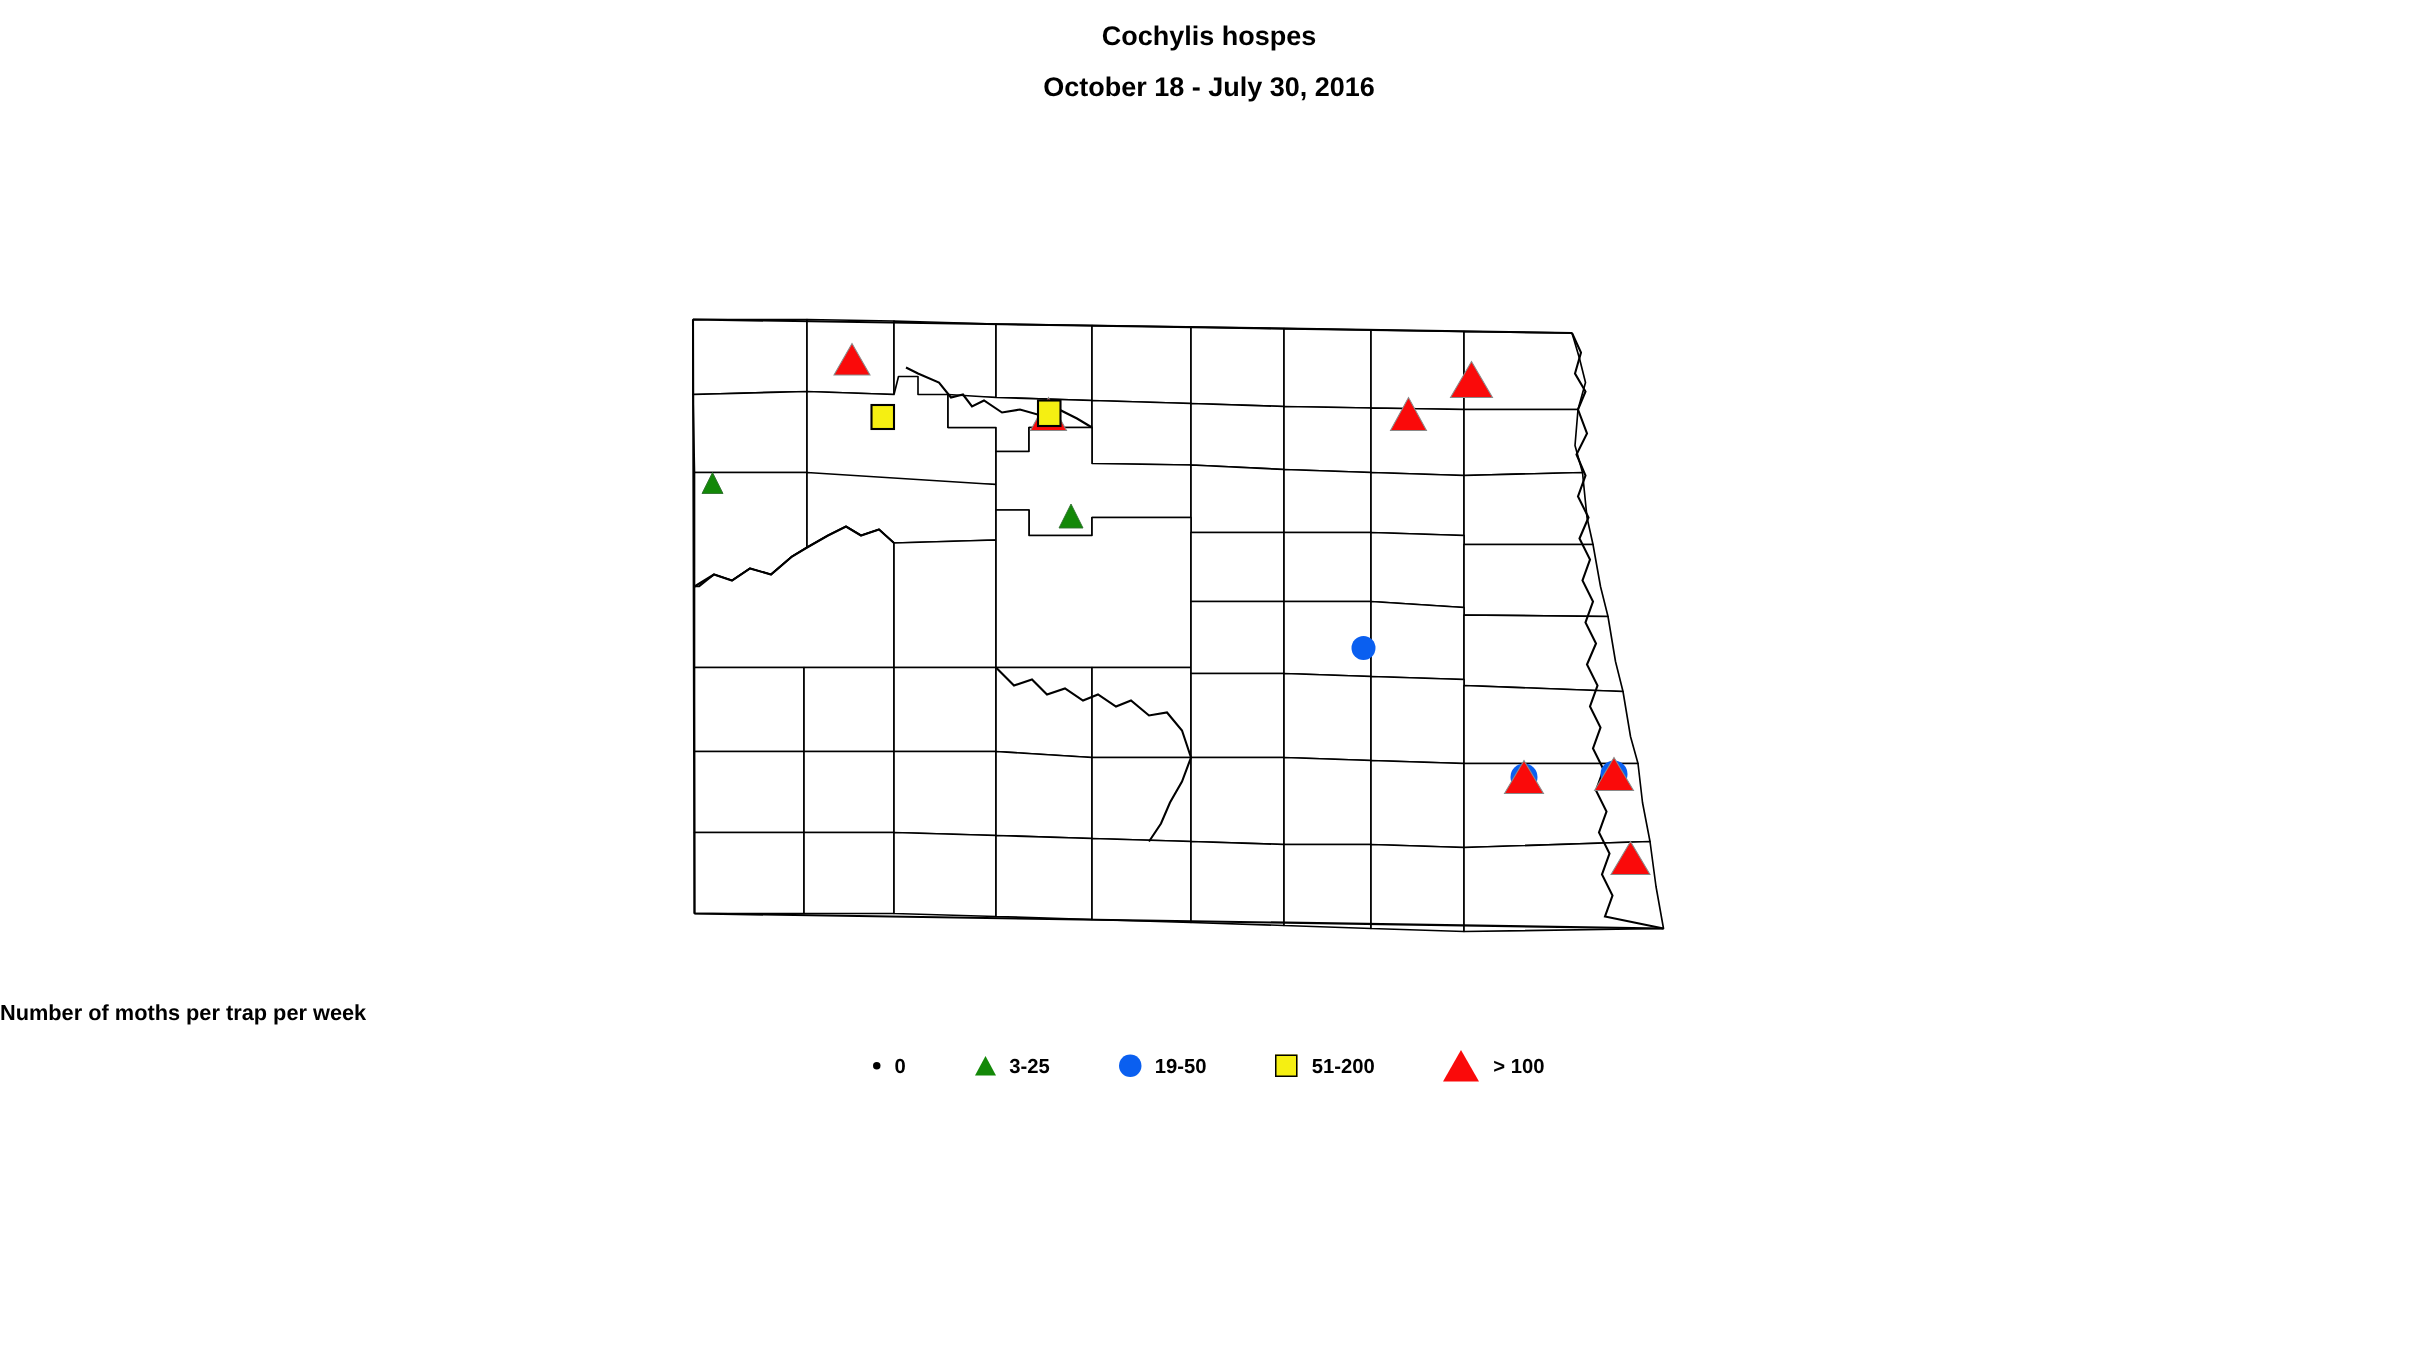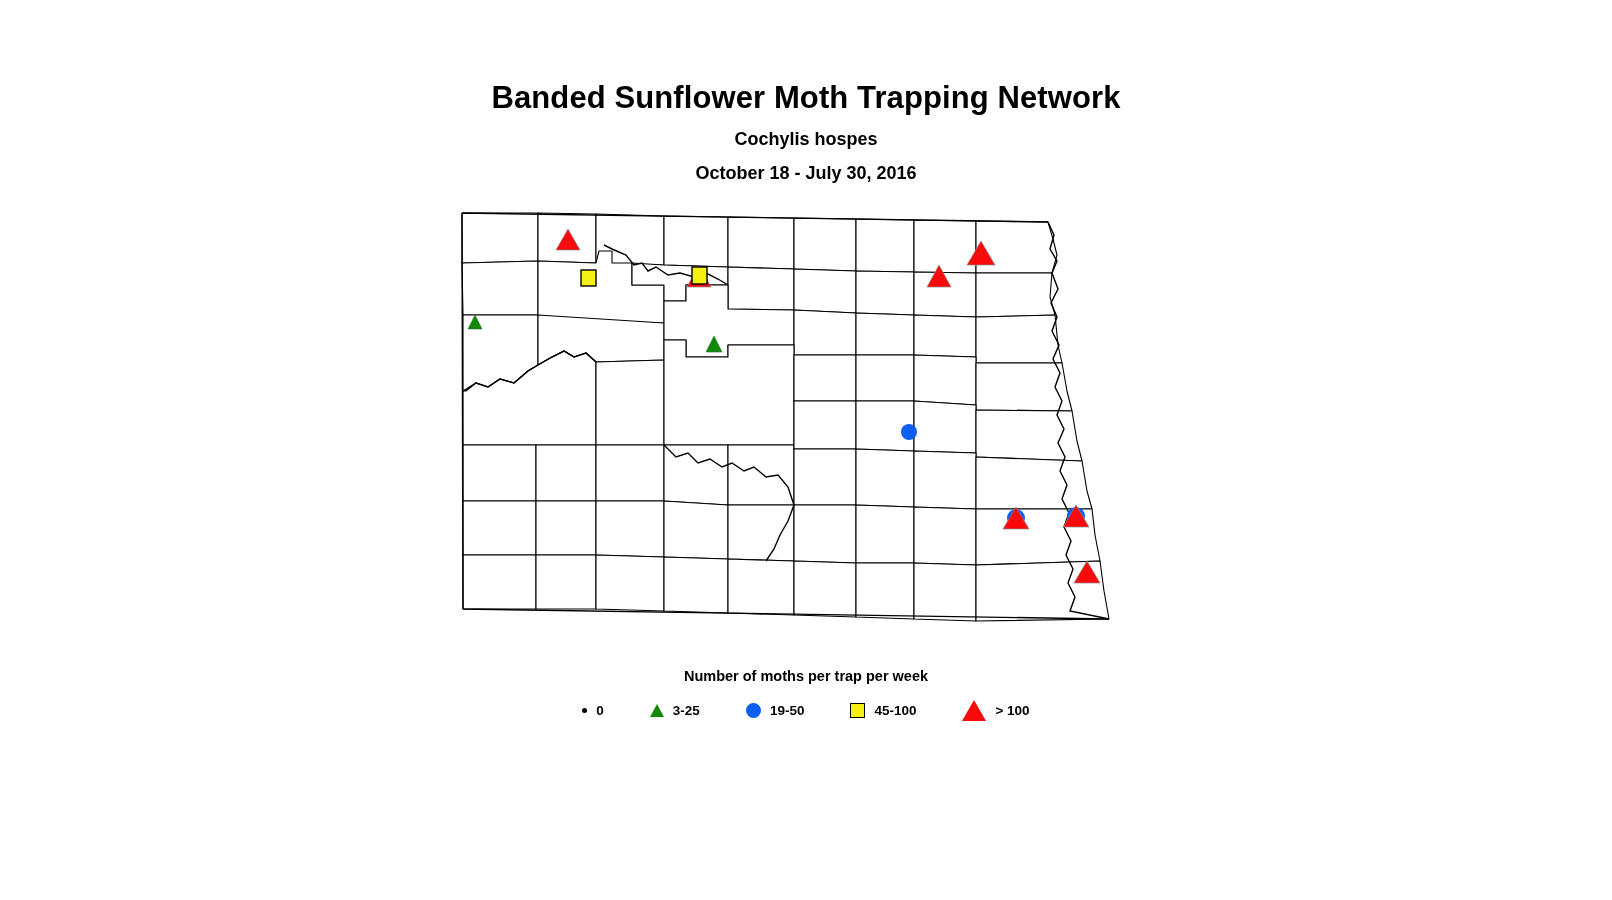--- a/index.html
+++ b/index.html
@@ -10,21 +10,21 @@
   .title-block{position:absolute;left:0;top:0;width:1612px;text-align:center;}
   .main-title{margin-top:82px;font-size:31px;font-weight:bold;letter-spacing:.1px;line-height:1.05;}
   .sub-title{margin-top:14px;font-size:18px;font-weight:bold;}
   .date-title{margin-top:13px;font-size:18px;font-weight:bold;}
 
   .map-wrap{position:absolute;left:0;top:205px;width:1612px;height:450px;}
   svg.map{display:block;margin:0 auto;}
   .cty{fill:#ffffff;stroke:#000000;stroke-width:1.1;stroke-linejoin:round;}
   .outline{fill:none;stroke:#000000;stroke-width:1.4;}
 
-  .legend-title{position:absolute;left:0;top:668px;width:1612px;text-align:center;
+  .legend-title{position:absolute;left:0;top:668px;width:1612px;text-align:left;
                 font-size:14.5px;font-weight:bold;}
   .legend-row{position:absolute;left:0;top:700px;width:1612px;
               display:flex;justify-content:center;align-items:center;}
   .legend-item{display:flex;align-items:center;}
   .legend-label{font-size:13.5px;font-weight:bold;white-space:nowrap;}
   .sym{display:inline-block;margin-right:9px;}
 
   .sym-dot{width:5px;height:5px;border-radius:50%;background:#000;}
   .sym-tri-sm{width:0;height:0;border-left:7px solid transparent;
               border-right:7px solid transparent;border-bottom:13px solid #138808;}
@@ -33,21 +33,20 @@
   .sym-tri-lg{width:0;height:0;border-left:12px solid transparent;
               border-right:12px solid transparent;border-bottom:21px solid #fa0a0a;}
   .gap{width:46px;}
 </style>
 </head>
 <body>
 
 <div id="page">
 
   <div class="title-block">
-    <div class="main-title">Banded Sunflower Moth Trapping Network</div>
     <div class="sub-title">Cochylis hospes</div>
     <div class="date-title">October 18 - July 30, 2016</div>
   </div>
 
   <div class="map-wrap">
     <svg class="map" width="740" height="440" viewBox="0 0 740 440">
 
       <g>
 
         <polygon class="cty" points="26,8 102,8 102,56 26,58"></polygon>
@@ -186,21 +185,21 @@
       <span class="legend-label">3-25</span>
     </div>
     <div class="gap"></div>
     <div class="legend-item">
       <span class="sym sym-circ"></span>
       <span class="legend-label">19-50</span>
     </div>
     <div class="gap"></div>
     <div class="legend-item">
       <span class="sym sym-sq"></span>
-      <span class="legend-label">45-100</span>
+      <span class="legend-label">51-200</span>
     </div>
     <div class="gap"></div>
     <div class="legend-item">
       <span class="sym sym-tri-lg"></span>
       <span class="legend-label">&gt; 100</span>
     </div>
   </div>
 
 </div>
 

